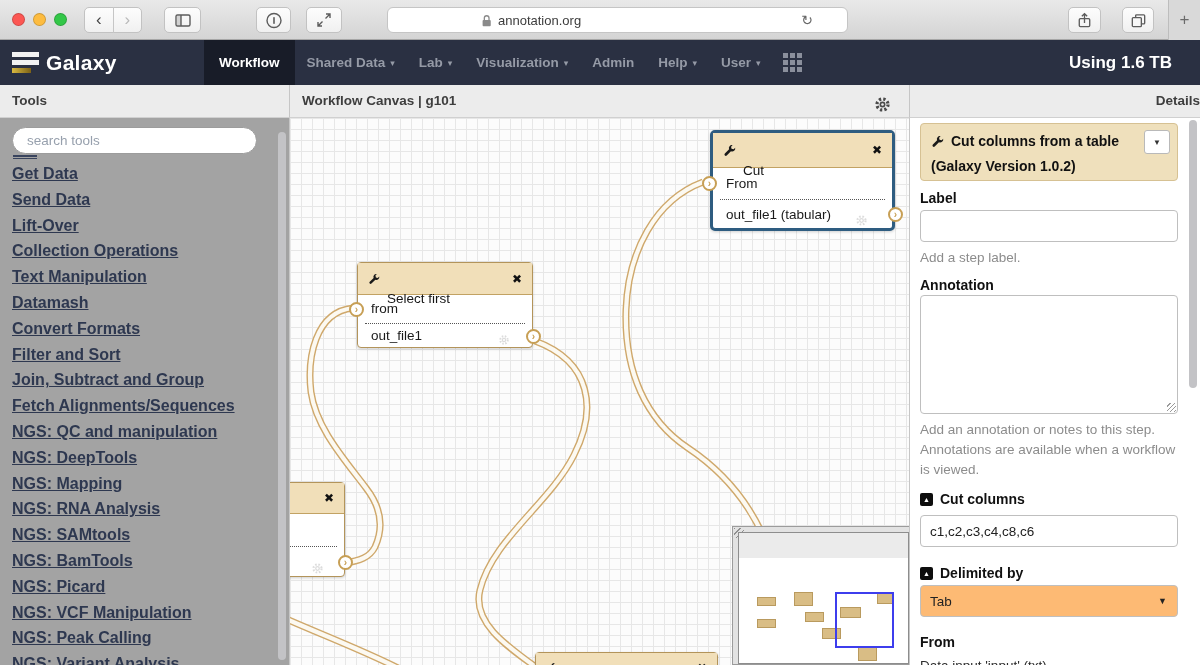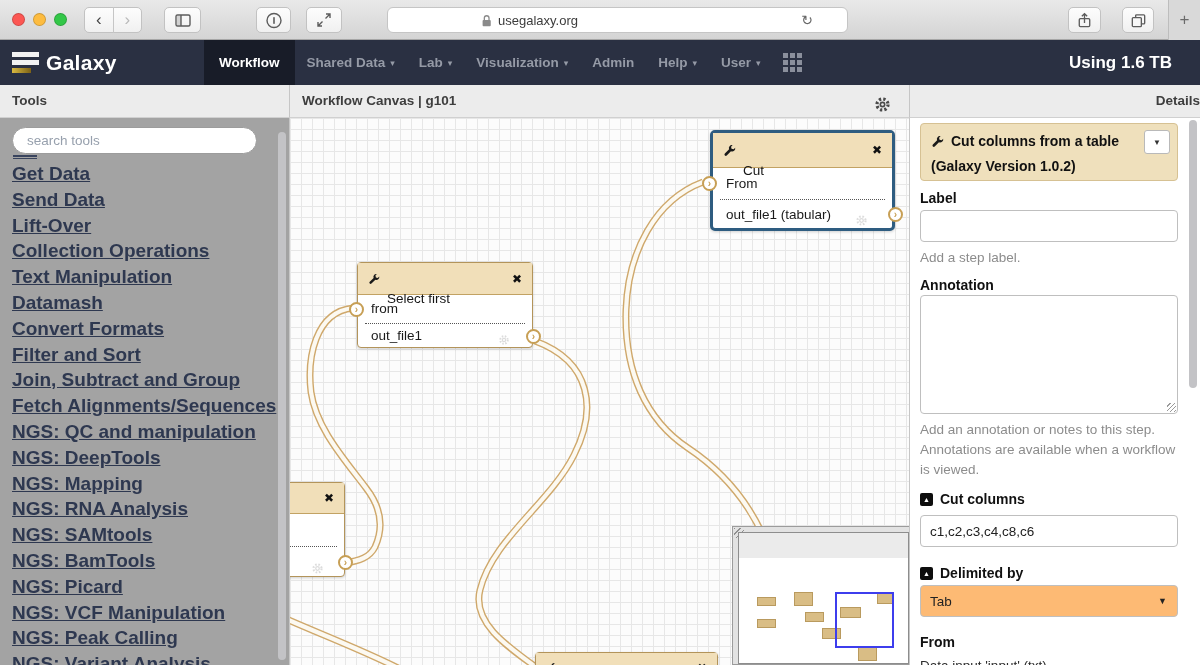--- a/index.html
+++ b/index.html
@@ -56,21 +56,21 @@
   #tools-body { position:absolute; left:0; top:118px; width:290px; height:547px; background:#a3a3a3;
                 border-right:1px solid #c6c6c6; overflow:hidden; }
   #tool-search { position:absolute; left:12px; top:9px; width:245px; height:27px; border:1px solid #9c9c9c;
                  border-radius:14px; padding:0 14px; font-size:13.5px; color:#333; background:#fff;
                  font-family:"Liberation Sans",sans-serif; }
   #tool-search::placeholder { color:#97a0ad; }
   .clip-frag { position:absolute; left:13px; top:37px; width:24px; height:4px; overflow:hidden; }
   .clip-frag i { display:block; height:2px; background:#39445e; margin-bottom:1px; }
   .clip-frag em { display:block; height:1px; background:#39445e; }
   #tool-list { position:absolute; left:0; top:43px; width:290px; }
-  .tool-link { display:block; height:25.8px; line-height:25.8px; padding-left:12px; font-size:19px;
+  .tool-link { display:block; height:25.8px; line-height:25.8px; padding-left:12px; font-size:16px;
                font-weight:bold; color:#2e3850; text-decoration:underline; cursor:pointer; white-space:nowrap; }
   .vscroll { position:absolute; width:8px; border-radius:4px; background:#c3c3c6; }
   #tools-scroll { right:3px; top:14px; height:528px; }
   #details-scroll { right:3px; top:2px; height:268px; }
 
   
   #canvas-body { position:absolute; left:290px; top:118px; width:620px; height:547px; overflow:hidden;
     background-color:#fcfcfc;
     background-image:linear-gradient(#e7e7e7 1px, transparent 1px),
                      linear-gradient(90deg,#e7e7e7 1px, transparent 1px);
@@ -167,21 +167,21 @@
         <path d="M11 3h4v4 M15 3l-4.5 4.5 M7 15H3v-4 M3 15l4.5-4.5"></path>
       </svg>
     </div>
 
     <div id="urlbar">
       <span class="lockwrap">
         <svg width="13" height="15" viewBox="0 0 15 16">
           <rect x="3" y="7.5" width="9.4" height="7" rx="1" fill="#8a8a8a"></rect>
           <path d="M5 7.5V5.2a2.7 2.7 0 0 1 5.4 0v2.3" stroke="#8a8a8a" stroke-width="1.5" fill="none"></path>
         </svg>
-        <span class="urltext">usegalaxy.org</span>
+        <span class="urltext">annotation.org</span>
       </span>
       <span class="reload">↻</span>
     </div>
 
     <div class="tbtn" style="left:1068px;width:33px">
       <svg width="19" height="19" viewBox="0 0 20 20">
         <rect x="4.5" y="8" width="11" height="8.5" rx="1.2"></rect>
         <path d="M10 12.5V3.2 M7.2 5.6L10 2.8l2.8 2.8"></path>
       </svg>
     </div>

